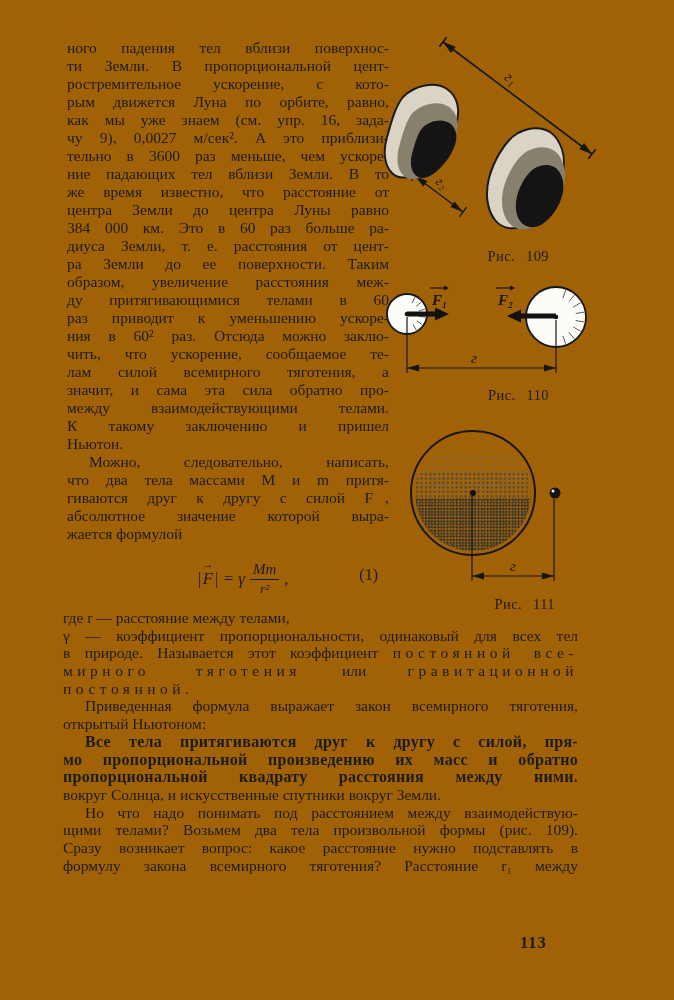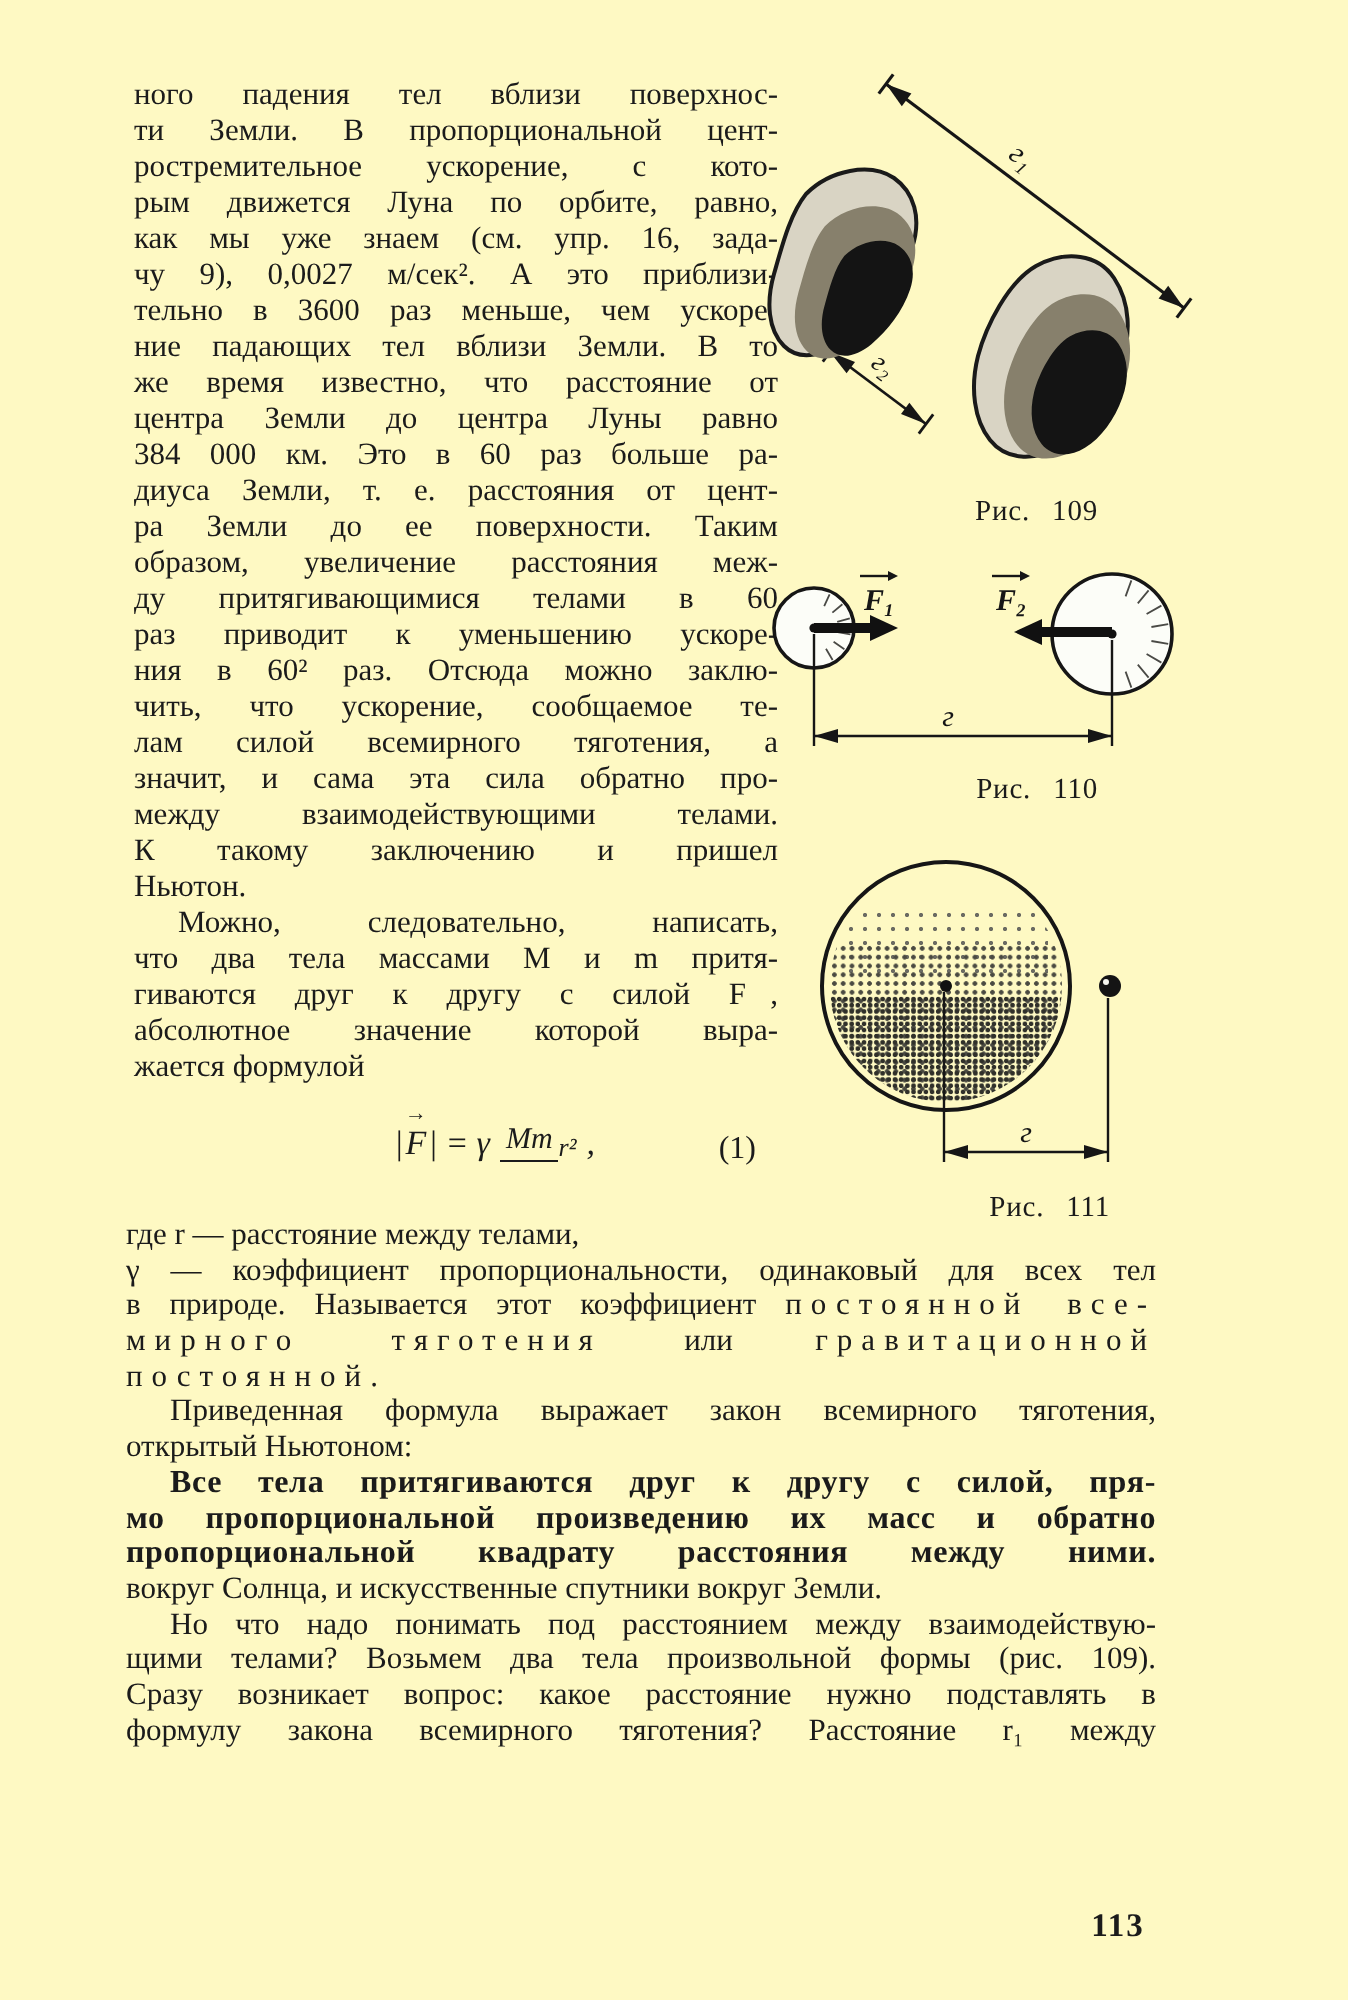--- a/index.html
+++ b/index.html
@@ -1,50 +1,50 @@
 <!DOCTYPE html>
 <html><head>
 <meta charset="utf-8">
 <style>
   html,body{margin:0;padding:0;background:#e8e8e4;}
-  .page{position:relative;width:674px;height:1000px;background:#fef9c3;overflow:hidden;
+  .page{position:relative;width:674px;height:1000px;background:#a16207;overflow:hidden;
         font-family:"Liberation Serif","DejaVu Serif",serif;color:#1b1b1b;margin:0 auto;}
   
   .col{position:absolute;left:67px;top:39px;width:322px;}
   .col .ln{height:18px;line-height:18px;font-size:15.5px;white-space:nowrap;}
   .wide{position:absolute;left:63px;top:609px;width:515px;}
   .wide .ln{height:17.7px;line-height:17.7px;font-size:15.5px;white-space:nowrap;}
   .ln.j{text-align:justify;text-align-last:justify;white-space:normal;}
   .ln.ind{padding-left:22px;}
   .ln.ind.j{text-indent:0;}
   .sp{letter-spacing:4.5px;}
   .law{font-weight:bold;font-size:16px !important;letter-spacing:.3px;word-spacing:2px;}
   
   .formula{position:absolute;left:67px;top:556px;width:322px;height:44px;}
   .frow{position:absolute;left:128px;top:6px;display:flex;align-items:center;
         font-size:17px;font-style:italic;}
   .fx{margin:0 2px;}
   .vf{position:relative;display:inline-block;padding:0 1px;}
   .varr{position:absolute;top:-11px;left:0;right:0;text-align:center;font-size:11px;font-style:normal;}
-  .frac{display:inline-flex;flex-direction:row;align-items:center;margin:0 3px;line-height:1;}
+  .frac{display:inline-flex;flex-direction:column;align-items:center;margin:0 3px;line-height:1;}
   .frac .num{font-size:15px;padding:0 3px 2px;border-bottom:1.4px solid #1b1b1b;}
   .frac .den{font-size:13px;padding-top:2px;}
   .eqnum{position:absolute;right:11px;top:10px;font-size:16px;}
   
   .figsvg{position:absolute;}
   .figcap{position:absolute;font-size:14.5px;word-spacing:7px;letter-spacing:.4px;text-align:right;width:130px;}
   
   .stipple{position:absolute;left:415px;top:435px;width:116px;height:116px;border-radius:50%;overflow:hidden;}
   .stipple .d0{position:absolute;left:6%;right:6%;top:16%;height:30%;
      background-image:radial-gradient(circle,#6b6b62 .9px,transparent 1.2px);background-size:7px 7px;}
   .stipple .d1{position:absolute;left:0;right:0;top:32%;bottom:0;
      background-image:radial-gradient(circle,#4a4a42 1px,transparent 1.3px);background-size:4.4px 4.4px;}
   .stipple .d2{position:absolute;left:0;right:0;top:54%;bottom:0;
      background-image:radial-gradient(circle,#30302a 1px,transparent 1.35px);background-size:3.1px 3.1px;}
-  .pagenum{position:absolute;left:520px;top:953px;width:78px;text-align:center;
+  .pagenum{position:absolute;left:520px;top:933px;width:78px;text-align:left;
      font-weight:bold;font-size:16.5px;letter-spacing:1px;}
 </style>
 </head>
 <body>
 
 <div class="page">
 
   <div class="col">
     <div class="ln j">ного падения тел вблизи поверхнос-</div>
     <div class="ln j">ти Земли. В пропорциональной цент-</div>

